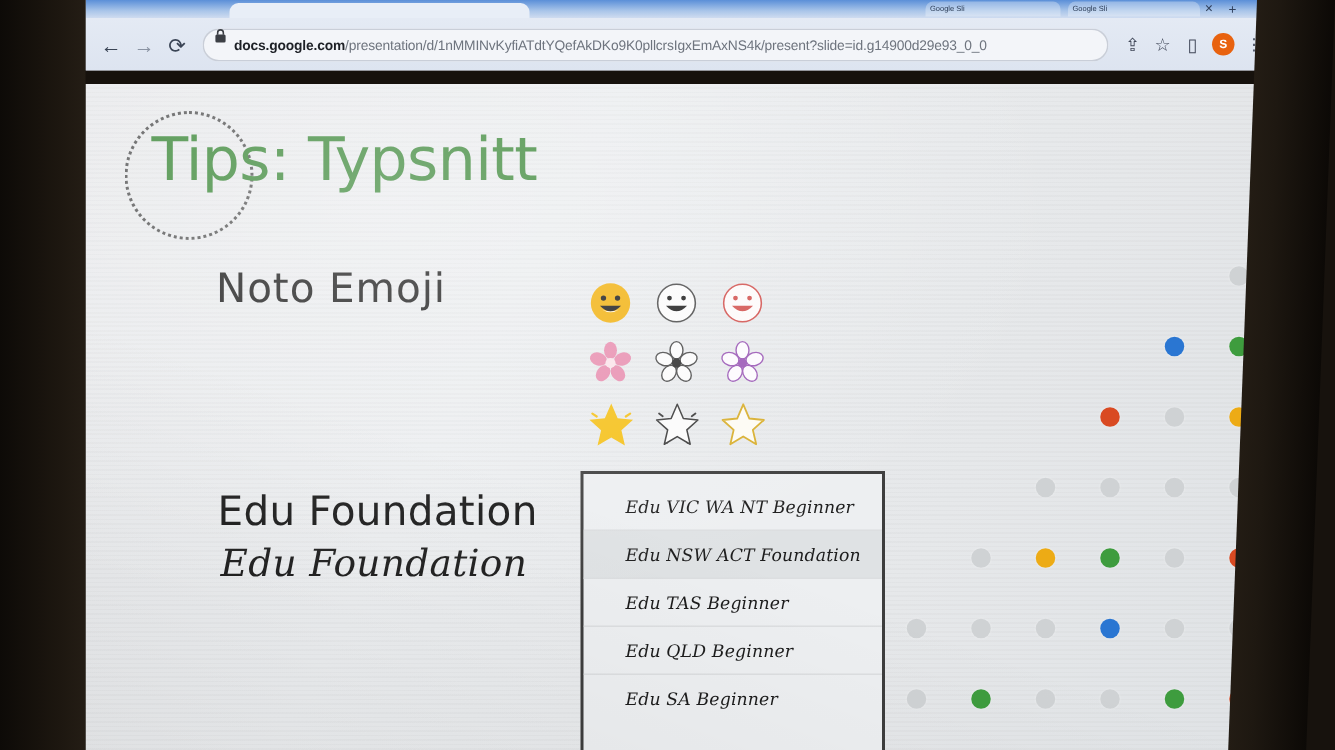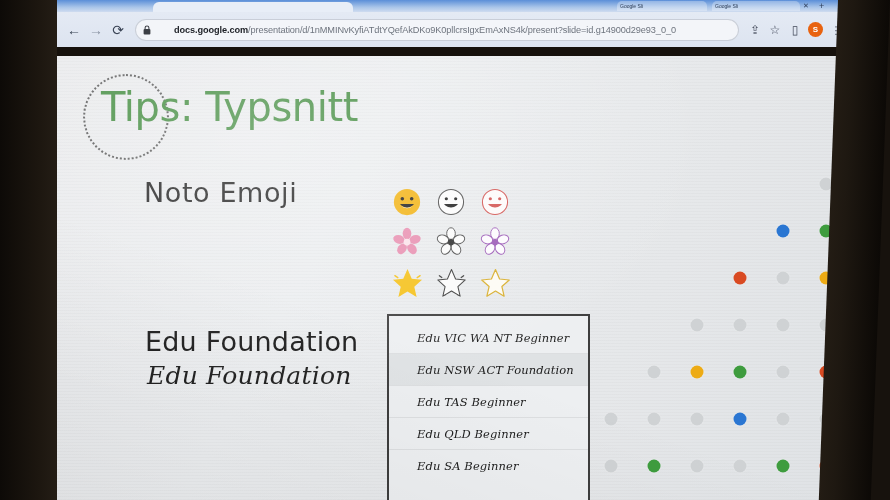--- a/index.html
+++ b/index.html
@@ -98,25 +98,23 @@
     color: #3a4455; font-size: 14px;
     flex: 0 0 auto;
   }
   .omnibox {
     flex: 1 1 auto;
     height: 22px;
     margin: 0 6px;
     background: #f3f5f9;
     border-radius: 11px;
     display: flex;
-    align-items: center;
     padding: 0 8px;
     overflow: hidden;
     box-shadow: inset 0 0 0 1px rgba(150,160,175,0.45);
-    gap: 18px;
   }
   .lock-ico {
     flex: 0 0 auto;
     margin-right: 5px;
     display: block;
   }
   .url {
     font-size: 9.2px;
     line-height: 22px;
     color: #6e747e;

